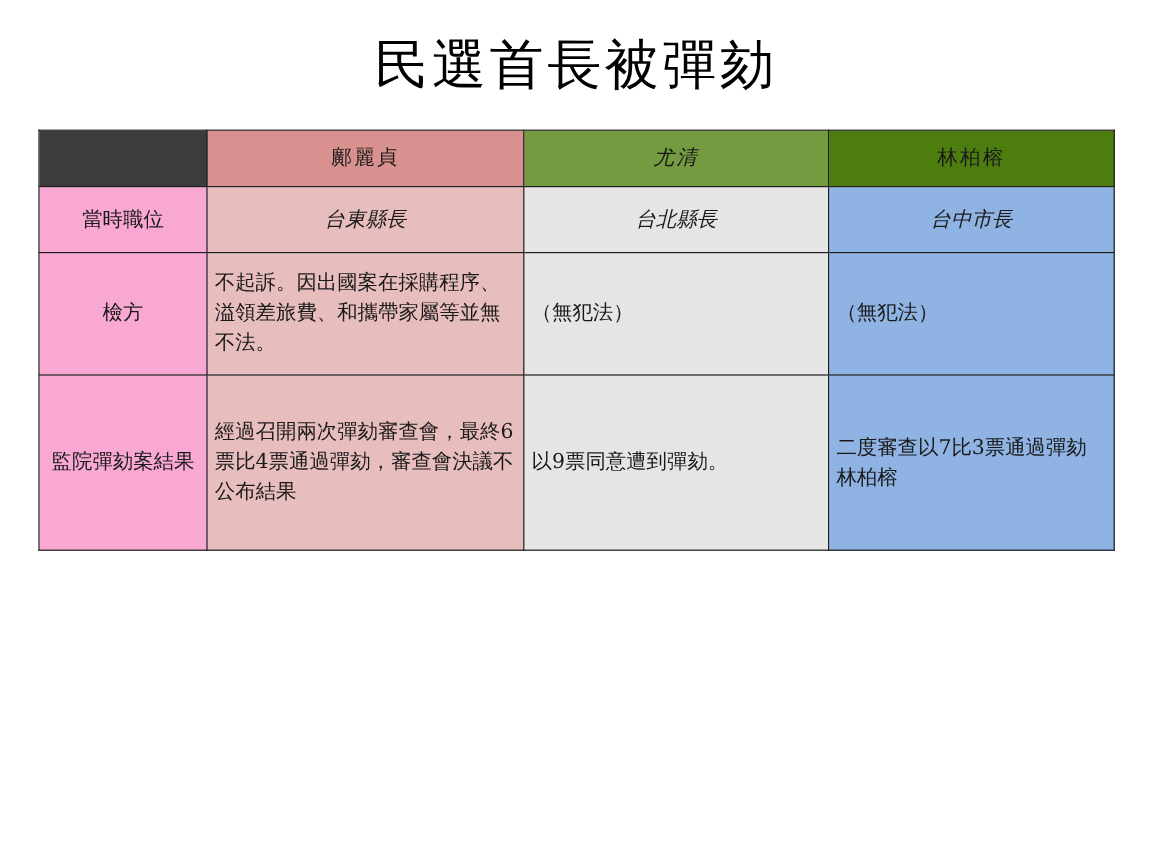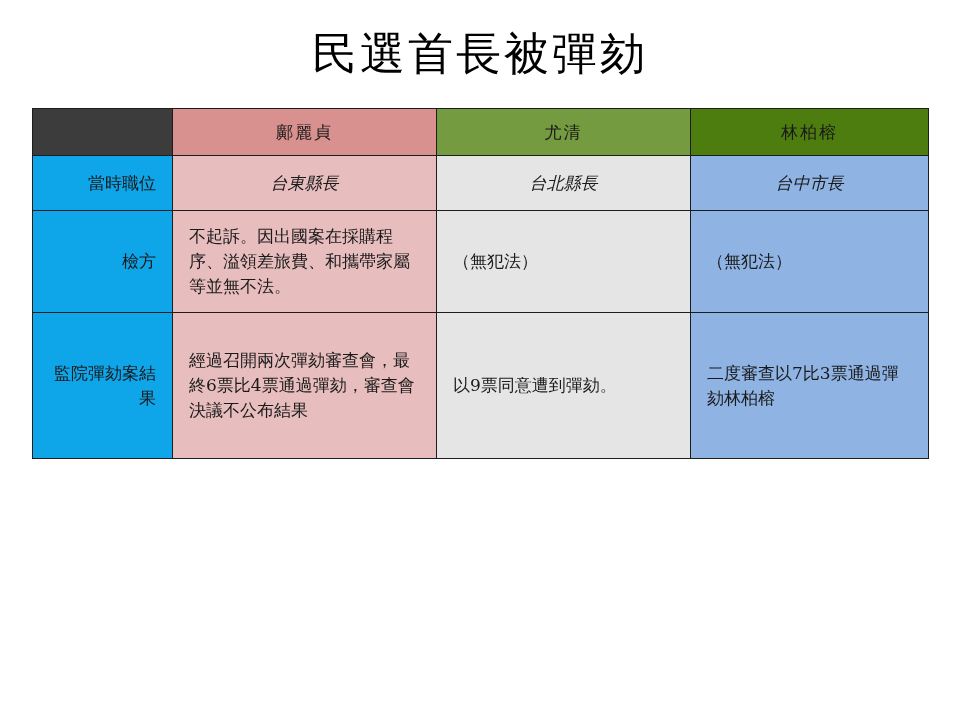--- a/index.html
+++ b/index.html
@@ -40,47 +40,47 @@
     position: absolute;
     left: 32px;
     top: 108px;
     width: 896px;
     border-collapse: collapse;
     table-layout: fixed;
   }
 
   #impeach-table td, #impeach-table th {
     border: 1.2px solid #1d1d1d;
-    padding: 2px 16px;
+    padding: 2px 6px;
     vertical-align: middle;
     font-weight: normal;
     font-size: 17px;
     line-height: 25px;
     color: #1a1a1a;
     font-family: "DejaVu Serif", "Liberation Serif", serif;
   }
 
   .col-label { width: 140px; }
   .col-a { width: 264px; }
   .col-b { width: 254px; }
   .col-c { width: 238px; }
 
   
   .rowlabel {
-    background: #0ea5e9;
+    background: #f9a8d4;
     color: #ffffff;
     font-size: 19px;
     line-height: 26px;
-    text-align: right;
+    text-align: center;
     padding-left: 10px;
   }
 
   
   .hdr-a { background: #d9918f; }
-  .hdr-b { background: #749b3f; }
+  .hdr-b { background: #749b3f; font-style: italic; }
   .hdr-c { background: #4d7c0f; }
   .hdr-blank { background: #3c3c3c; }
   .hdr-name {
     text-align: center;
     font-size: 26px;
     line-height: 34px;
     letter-spacing: 2px;
     color: #111111;
   }
 

